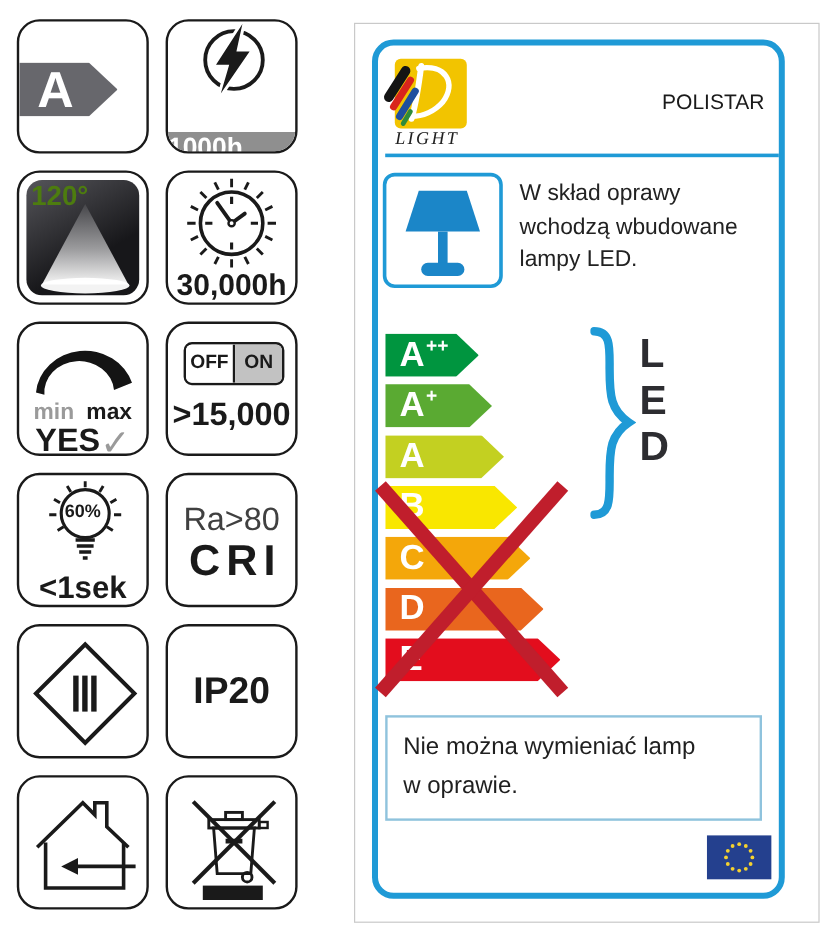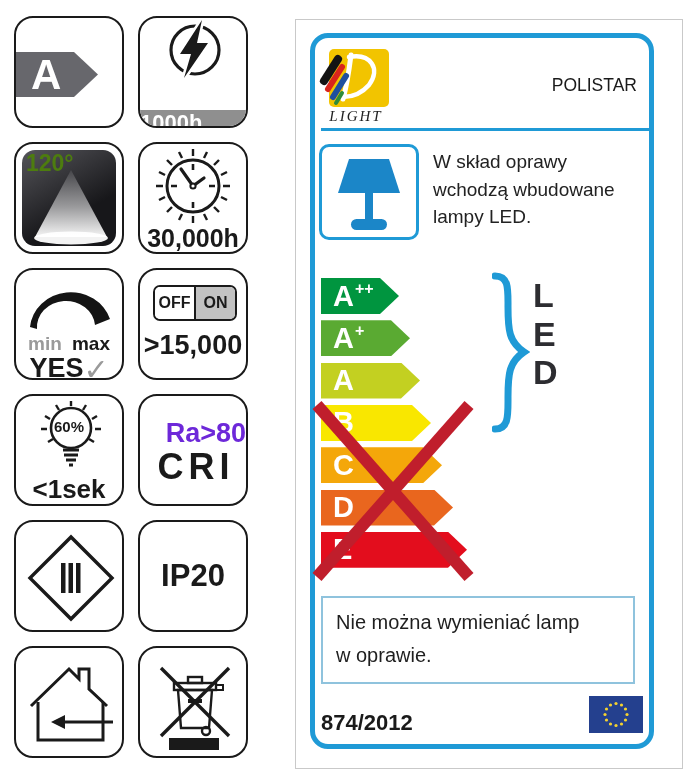--- a/index.html
+++ b/index.html
@@ -41,22 +41,22 @@
 
   .switch{position:absolute;left:13px;top:15px;width:84px;height:36px;box-sizing:border-box;
     border:2.5px solid #1a1a1a;border-radius:7px;display:flex;overflow:hidden;background:#fff;}
   .swOff{flex:1;display:flex;align-items:center;justify-content:center;
     font-weight:bold;font-size:16px;border-right:2.5px solid #1a1a1a;background:#fff;}
   .swOn{flex:1;display:flex;align-items:center;justify-content:center;
     font-weight:bold;font-size:16px;background:#c2c2c2;}
 
   .pctTxt{position:absolute;left:0;right:0;top:22px;text-align:center;font-weight:bold;font-size:15px;}
 
-  .raTxt{position:absolute;left:0;right:0;top:22px;text-align:right;
-    color:#6d28d9;font-weight:bold;font-size:27px;}
+  .raTxt{position:absolute;left:0;right:0;top:22px;text-align:center;
+    color:#404040;font-weight:normal;font-size:27px;}
   .criTxt{position:absolute;left:6px;right:0;top:50px;text-align:center;
     font-weight:bold;font-size:36px;letter-spacing:5px;}
 
   .ipTxt{position:absolute;left:0;right:0;top:50%;transform:translateY(-50%);
     text-align:center;font-weight:bold;font-size:31px;}
 
   
   .card{position:absolute;left:295px;top:19px;width:388px;height:750px;
     background:#fff;border:1px solid #c9c9c9;box-sizing:border-box;}
   .blueFrame{position:absolute;left:14px;top:13px;width:344px;height:716px;
@@ -304,21 +304,20 @@
     <div>L</div>
     <div>E</div>
     <div>D</div>
   </div>
 
   <div class="noteBox">
     <div>Nie można wymieniać lamp</div>
     <div>w oprawie.</div>
   </div>
 
-  <div class="regTxt">874/2012</div>
   <svg class="euFlag" width="54" height="37" viewBox="0 0 54 37">
     <rect x="0" y="0" width="54" height="37" fill="#24408e"></rect>
     <g fill="#f5d22f">
       <circle cx="27" cy="7.5" r="1.6"></circle>
         <circle cx="32.5" cy="9" r="1.6"></circle>
       <circle cx="36.5" cy="13" r="1.6"></circle>
         <circle cx="38" cy="18.5" r="1.6"></circle>
       <circle cx="36.5" cy="24" r="1.6"></circle>
         <circle cx="32.5" cy="28" r="1.6"></circle>
       <circle cx="27" cy="29.5" r="1.6"></circle>

